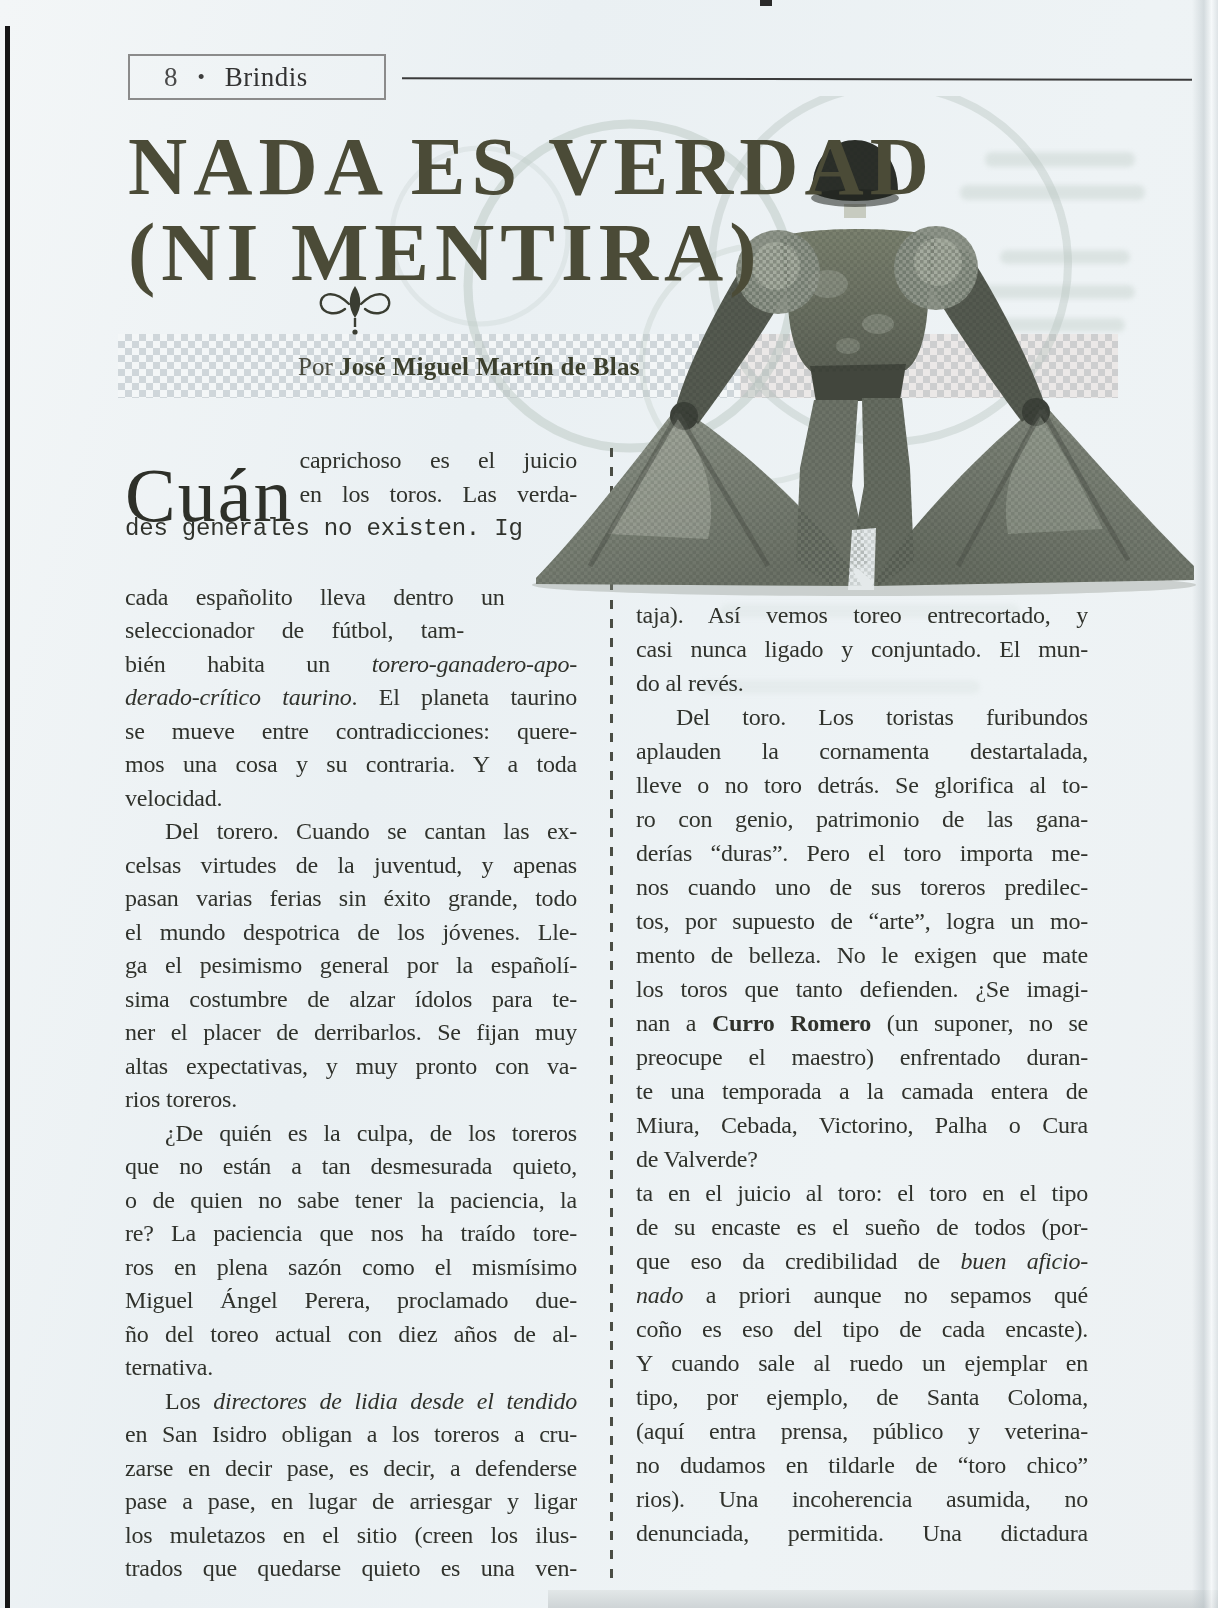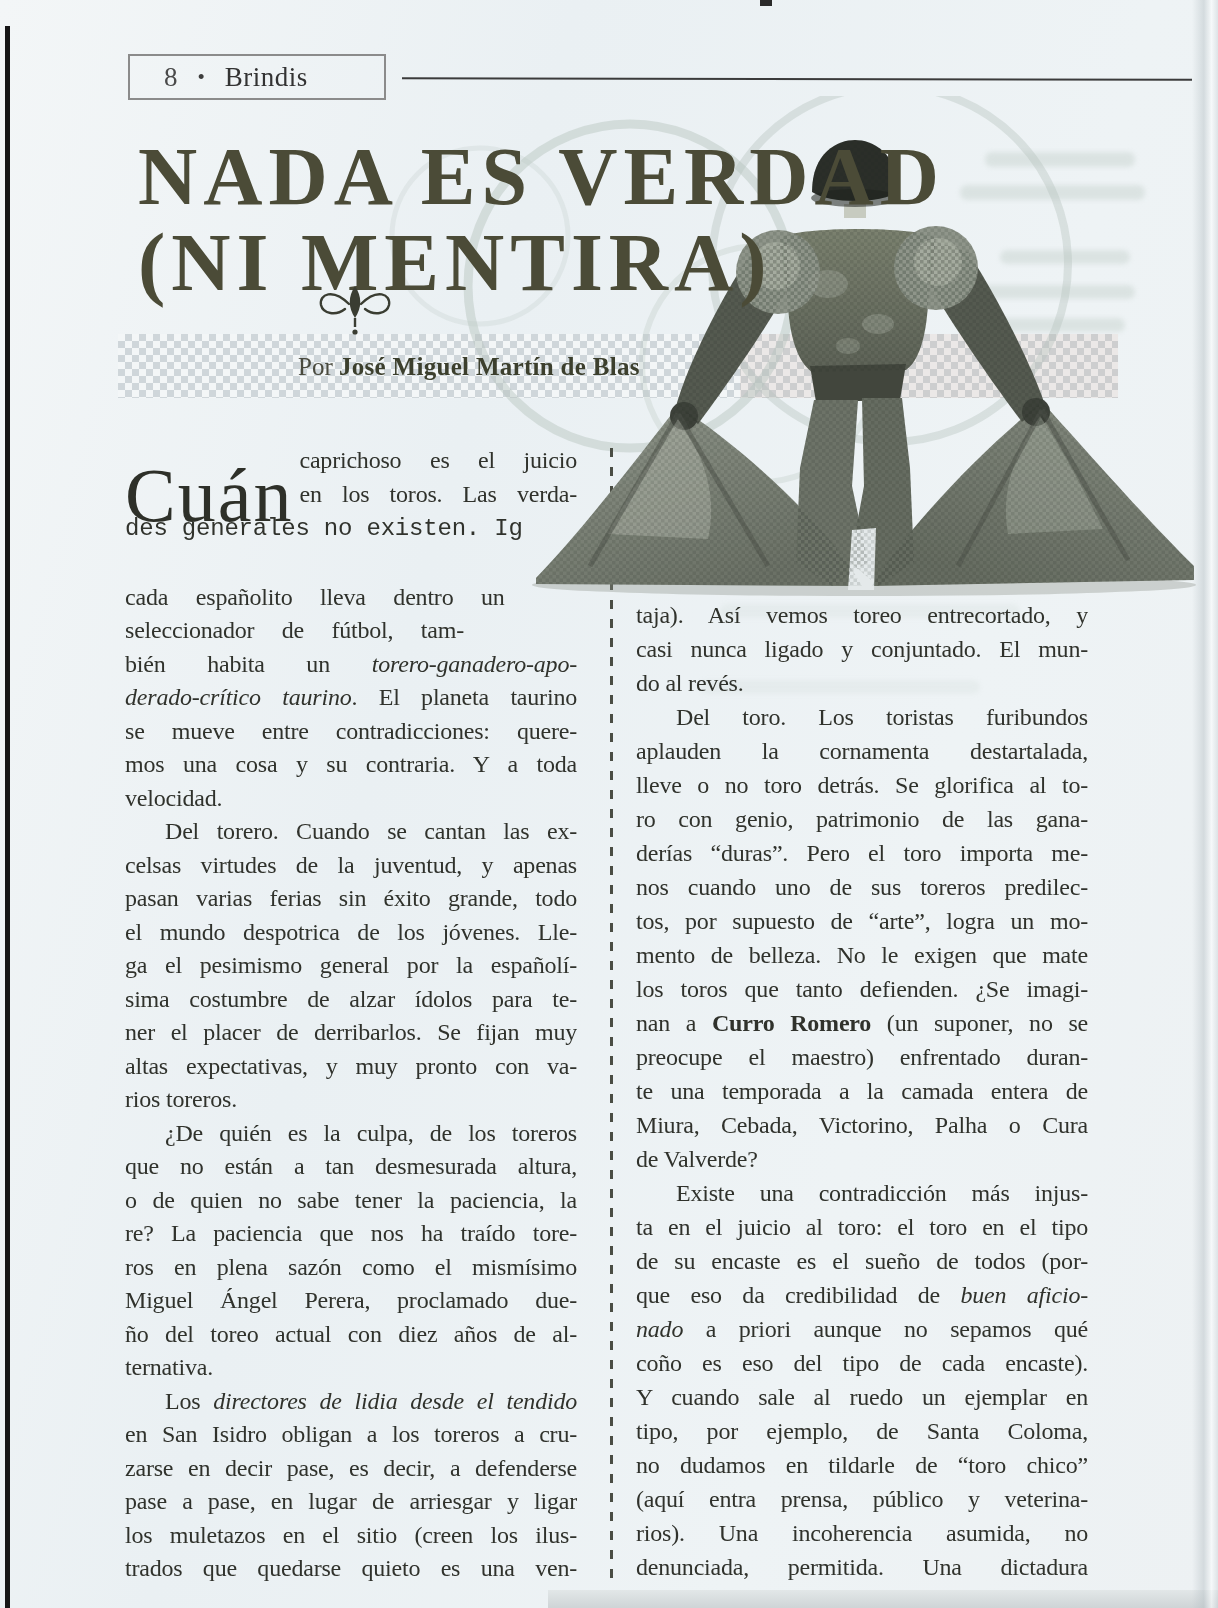--- a/index.html
+++ b/index.html
@@ -19,21 +19,21 @@
         color:#3c3c3c;font-size:27px;}
   .header-box .pagenum{color:#4a4a4a;}
   .header-box .dot{margin:0 20px;font-size:21px;color:#3d3d3d;}
   .header-box .mag{letter-spacing:.5px;color:#333;}
   .header-rule{position:absolute;left:402px;top:78px;width:790px;height:2px;background:#3b3b3b;z-index:3;transform:rotate(.12deg);}
   
   .ghost{position:absolute;background:#b9c7c0;opacity:.35;border-radius:7px;filter:blur(2.5px);z-index:0;}
   .ghost.faint{opacity:.14;}
   .circles{position:absolute;left:330px;top:96px;z-index:1;}
   
-  .title{position:absolute;left:126px;top:122px;margin:12px;z-index:3;color:#4b4b37;
+  .title{position:absolute;left:126px;top:122px;margin:2px;z-index:3;color:#4b4b37;
         font-weight:700;font-size:82px;line-height:86px;letter-spacing:6px;font-family:"Liberation Serif","DejaVu Serif",serif;}
   .title span{display:block;}
   
   .fleuron{position:absolute;left:315px;top:282px;z-index:3;}
   
   .band{position:absolute;left:118px;top:334px;width:1000px;height:64px;z-index:0;
         background:repeating-conic-gradient(#cfd6da 0% 25%, #f3f6f7 0% 50%);background-size:14px 14px;}
   .band-tint{position:absolute;left:740px;top:334px;width:378px;height:64px;z-index:0;background:rgba(200,172,162,.18);}
   .byline{position:absolute;left:298px;top:350px;height:34px;line-height:34px;z-index:3;
         font-size:25px;color:#4a4a3e;}
@@ -209,21 +209,21 @@
         <div class="line">pasan varias ferias sin éxito grande, todo</div>
         <div class="line">el mundo despotrica de los jóvenes. Lle-</div>
         <div class="line">ga el pesimismo general por la españolí-</div>
         <div class="line">sima costumbre de alzar ídolos para te-</div>
         <div class="line">ner el placer de derribarlos. Se fijan muy</div>
         <div class="line">altas expectativas, y muy pronto con va-</div>
         <div class="line end">rios toreros.</div>
       </div>
       <div class="para">
         <div class="line ind">¿De quién es la culpa, de los toreros</div>
-        <div class="line">que no están a tan desmesurada altura,</div>
+        <div class="line">que no están a tan desmesurada quieto,</div>
         <div class="line">o de quien no sabe tener la paciencia, la</div>
         <div class="line">re? La paciencia que nos ha traído tore-</div>
         <div class="line">ros en plena sazón como el mismísimo</div>
         <div class="line">Miguel Ángel Perera, proclamado due-</div>
         <div class="line">ño del toreo actual con diez años de al-</div>
         <div class="line end">ternativa.</div>
       </div>
       <div class="para">
         <div class="line ind">Los <i>directores de lidia desde el tendido</i></div>
         <div class="line">en San Isidro obligan a los toreros a cru-</div>
@@ -249,30 +249,29 @@
         <div class="line">tos, por supuesto de “arte”, logra un mo-</div>
         <div class="line">mento de belleza. No le exigen que mate</div>
         <div class="line">los toros que tanto defienden. ¿Se imagi-</div>
         <div class="line">nan a <b>Curro Romero</b> (un suponer, no se</div>
         <div class="line">preocupe el maestro) enfrentado duran-</div>
         <div class="line">te una temporada a la camada entera de</div>
         <div class="line">Miura, Cebada, Victorino, Palha o Cura</div>
         <div class="line end">de Valverde?</div>
       </div>
       <div class="para">
-        <div class="line ind">Existe una contradicción más injus-</div>
         <div class="line">ta en el juicio al toro: el toro en el tipo</div>
         <div class="line">de su encaste es el sueño de todos (por-</div>
         <div class="line">que eso da credibilidad de <i>buen aficio-</i></div>
         <div class="line"><i>nado</i> a priori aunque no sepamos qué</div>
         <div class="line">coño es eso del tipo de cada encaste).</div>
         <div class="line">Y cuando sale al ruedo un ejemplar en</div>
         <div class="line">tipo, por ejemplo, de Santa Coloma,</div>
+        <div class="line">(aquí entra prensa, público y veterina-</div>
         <div class="line">no dudamos en tildarle de “toro chico”</div>
-        <div class="line">(aquí entra prensa, público y veterina-</div>
         <div class="line">rios). Una incoherencia asumida, no</div>
         <div class="line">denunciada, permitida. Una dictadura</div>
       </div>
     </div>
 
   <div class="bottom-band"></div>
   <div class="page-curl"></div>
 </div>
 
 </body></html>

